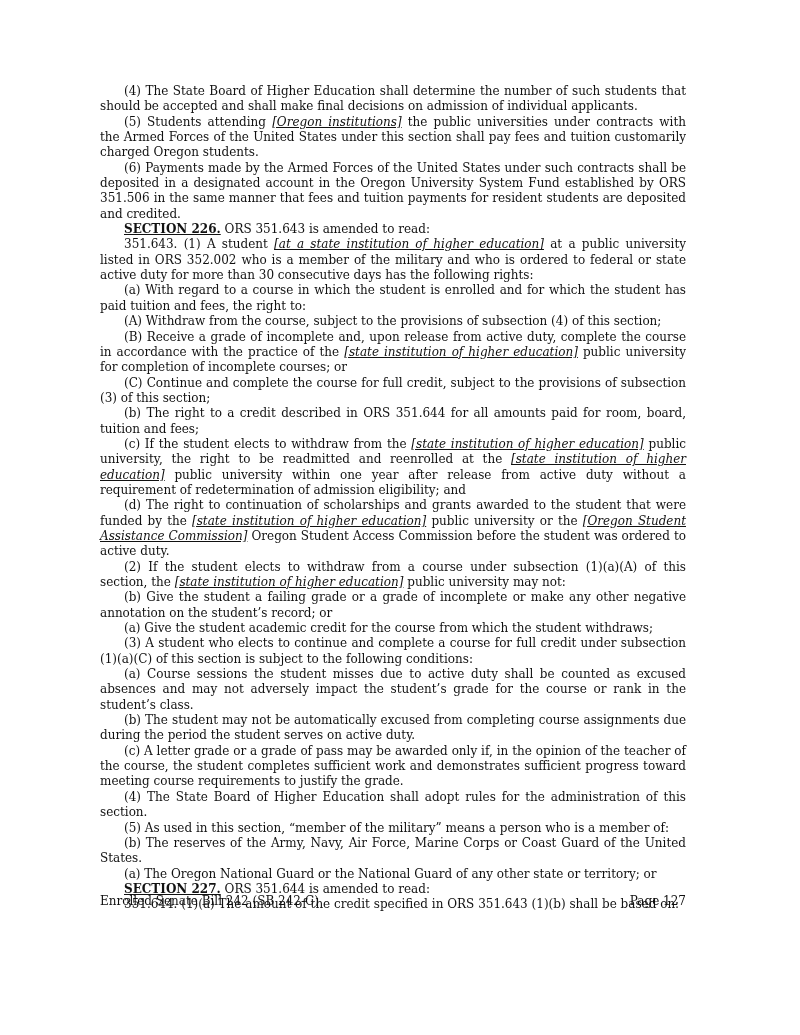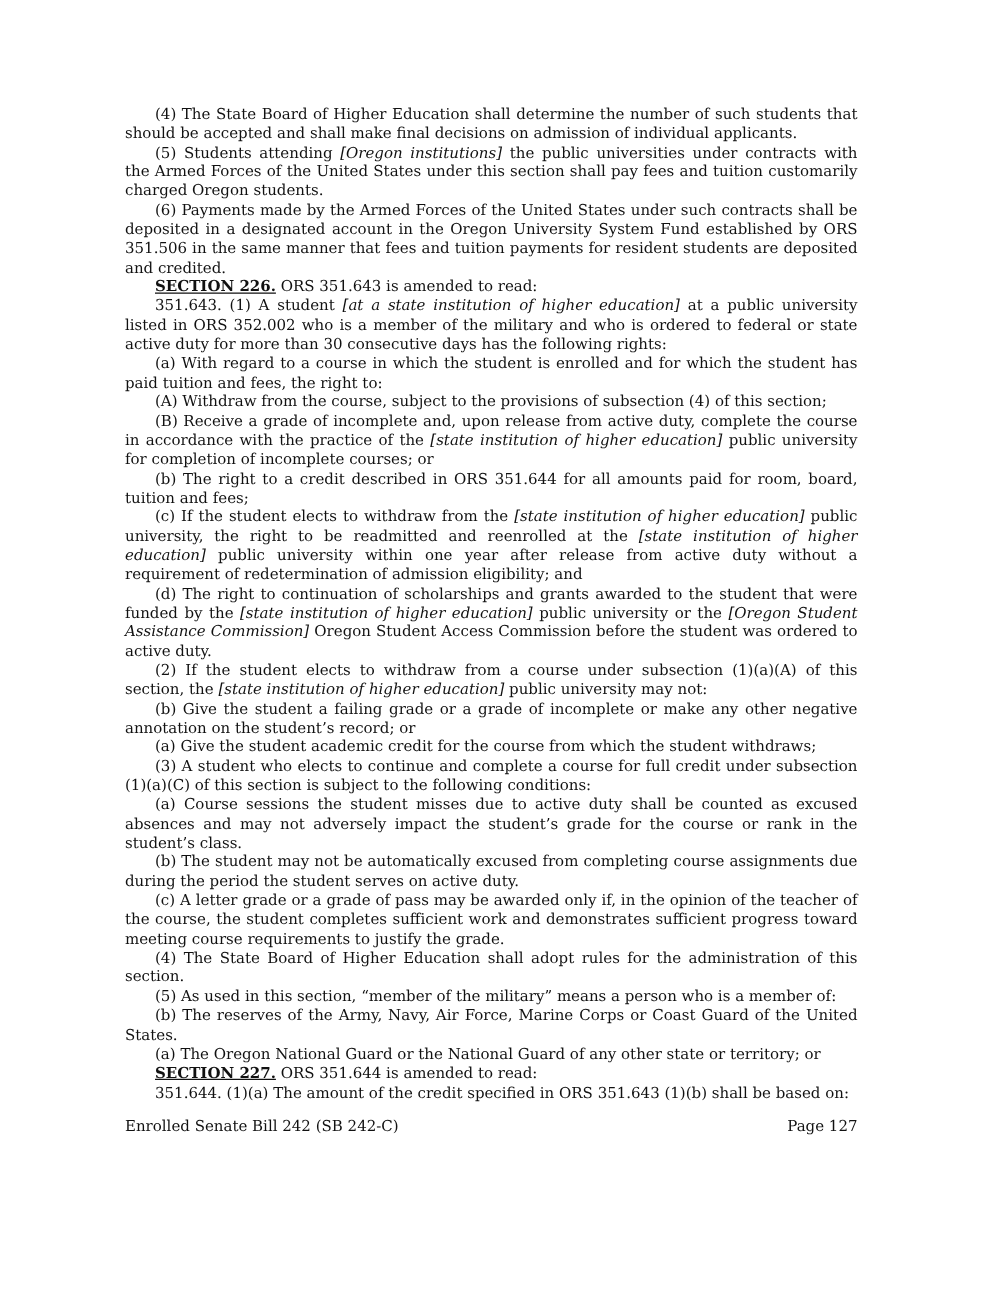--- a/index.html
+++ b/index.html
@@ -24,20 +24,21 @@
     font-size: 12px;
     line-height: 15.35px;
     text-align: justify;
   }
   .para {
     margin: 0;
     text-indent: 24px;
   }
   .seg-removed {
     font-style: italic;
+    text-decoration: underline;
   }
   .seg-inserted {
     font-weight: normal;
   }
   .seg-section {
     font-weight: bold;
     text-decoration: underline;
   }
   .footer {
     position: absolute;
@@ -56,20 +57,21 @@
 <div class="page">
   <div class="doc-body">
       <p class="para"><span>(4) The State Board of Higher Education shall determine the number of such students that should be accepted and shall make final decisions on admission of individual applicants.</span></p>
       <p class="para"><span>(5) Students attending </span><span class="seg-removed">[Oregon institutions]</span><span> </span><span class="seg-inserted">the public universities</span><span> under contracts with the Armed Forces of the United States under this section shall pay fees and tuition customarily charged Oregon students.</span></p>
       <p class="para"><span>(6) Payments made by the Armed Forces of the United States under such contracts shall be deposited in a designated account in the Oregon University System Fund established by ORS 351.506 in the same manner that fees and tuition payments for resident students are deposited and credited.</span></p>
       <p class="para"><span class="seg-section">SECTION 226.</span><span> ORS 351.643 is amended to read:</span></p>
       <p class="para"><span>351.643. (1) A student </span><span class="seg-removed">[at a state institution of higher education]</span><span> </span><span class="seg-inserted">at a public university listed in ORS 352.002</span><span> who is a member of the military and who is ordered to federal or state active duty for more than 30 consecutive days has the following rights:</span></p>
       <p class="para"><span>(a) With regard to a course in which the student is enrolled and for which the student has paid tuition and fees, the right to:</span></p>
       <p class="para"><span>(A) Withdraw from the course, subject to the provisions of subsection (4) of this section;</span></p>
       <p class="para"><span>(B) Receive a grade of incomplete and, upon release from active duty, complete the course in accordance with the practice of the </span><span class="seg-removed">[state institution of higher education]</span><span> </span><span class="seg-inserted">public university</span><span> for completion of incomplete courses; or</span></p>
+      <p class="para"><span>(C) Continue and complete the course for full credit, subject to the provisions of subsection (3) of this section;</span></p>
       <p class="para"><span>(b) The right to a credit described in ORS 351.644 for all amounts paid for room, board, tuition and fees;</span></p>
       <p class="para"><span>(c) If the student elects to withdraw from the </span><span class="seg-removed">[state institution of higher education]</span><span> </span><span class="seg-inserted">public university</span><span>, the right to be readmitted and reenrolled at the </span><span class="seg-removed">[state institution of higher education]</span><span> </span><span class="seg-inserted">public university</span><span> within one year after release from active duty without a requirement of redetermination of admission eligibility; and</span></p>
       <p class="para"><span>(d) The right to continuation of scholarships and grants awarded to the student that were funded by the </span><span class="seg-removed">[state institution of higher education]</span><span> </span><span class="seg-inserted">public university</span><span> or the </span><span class="seg-removed">[Oregon Student Assistance Commission]</span><span> </span><span class="seg-inserted">Oregon Student Access Commission</span><span> before the student was ordered to active duty.</span></p>
       <p class="para"><span>(2) If the student elects to withdraw from a course under subsection (1)(a)(A) of this section, the </span><span class="seg-removed">[state institution of higher education]</span><span> </span><span class="seg-inserted">public university</span><span> may not:</span></p>
       <p class="para"><span>(b) Give the student a failing grade or a grade of incomplete or make any other negative annotation on the student’s record; or</span></p>
       <p class="para"><span>(a) Give the student academic credit for the course from which the student withdraws;</span></p>
       <p class="para"><span>(3) A student who elects to continue and complete a course for full credit under subsection (1)(a)(C) of this section is subject to the following conditions:</span></p>
       <p class="para"><span>(a) Course sessions the student misses due to active duty shall be counted as excused absences and may not adversely impact the student’s grade for the course or rank in the student’s class.</span></p>
       <p class="para"><span>(b) The student may not be automatically excused from completing course assignments due during the period the student serves on active duty.</span></p>
       <p class="para"><span>(c) A letter grade or a grade of pass may be awarded only if, in the opinion of the teacher of the course, the student completes sufficient work and demonstrates sufficient progress toward meeting course requirements to justify the grade.</span></p>

